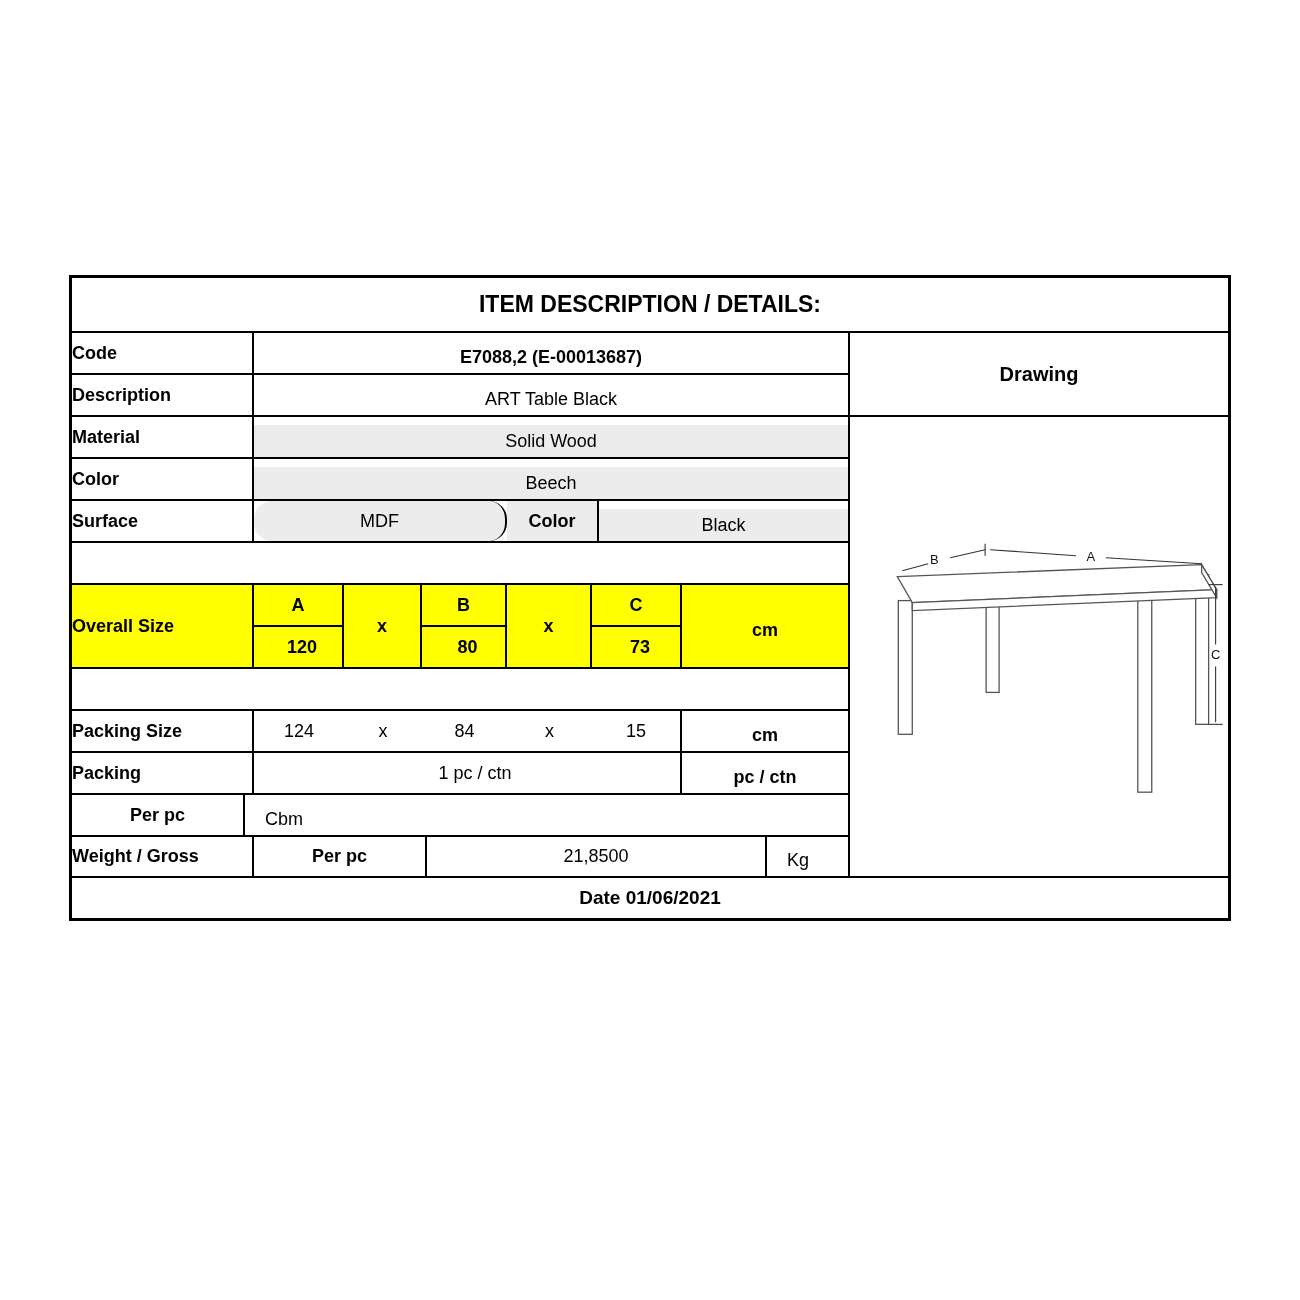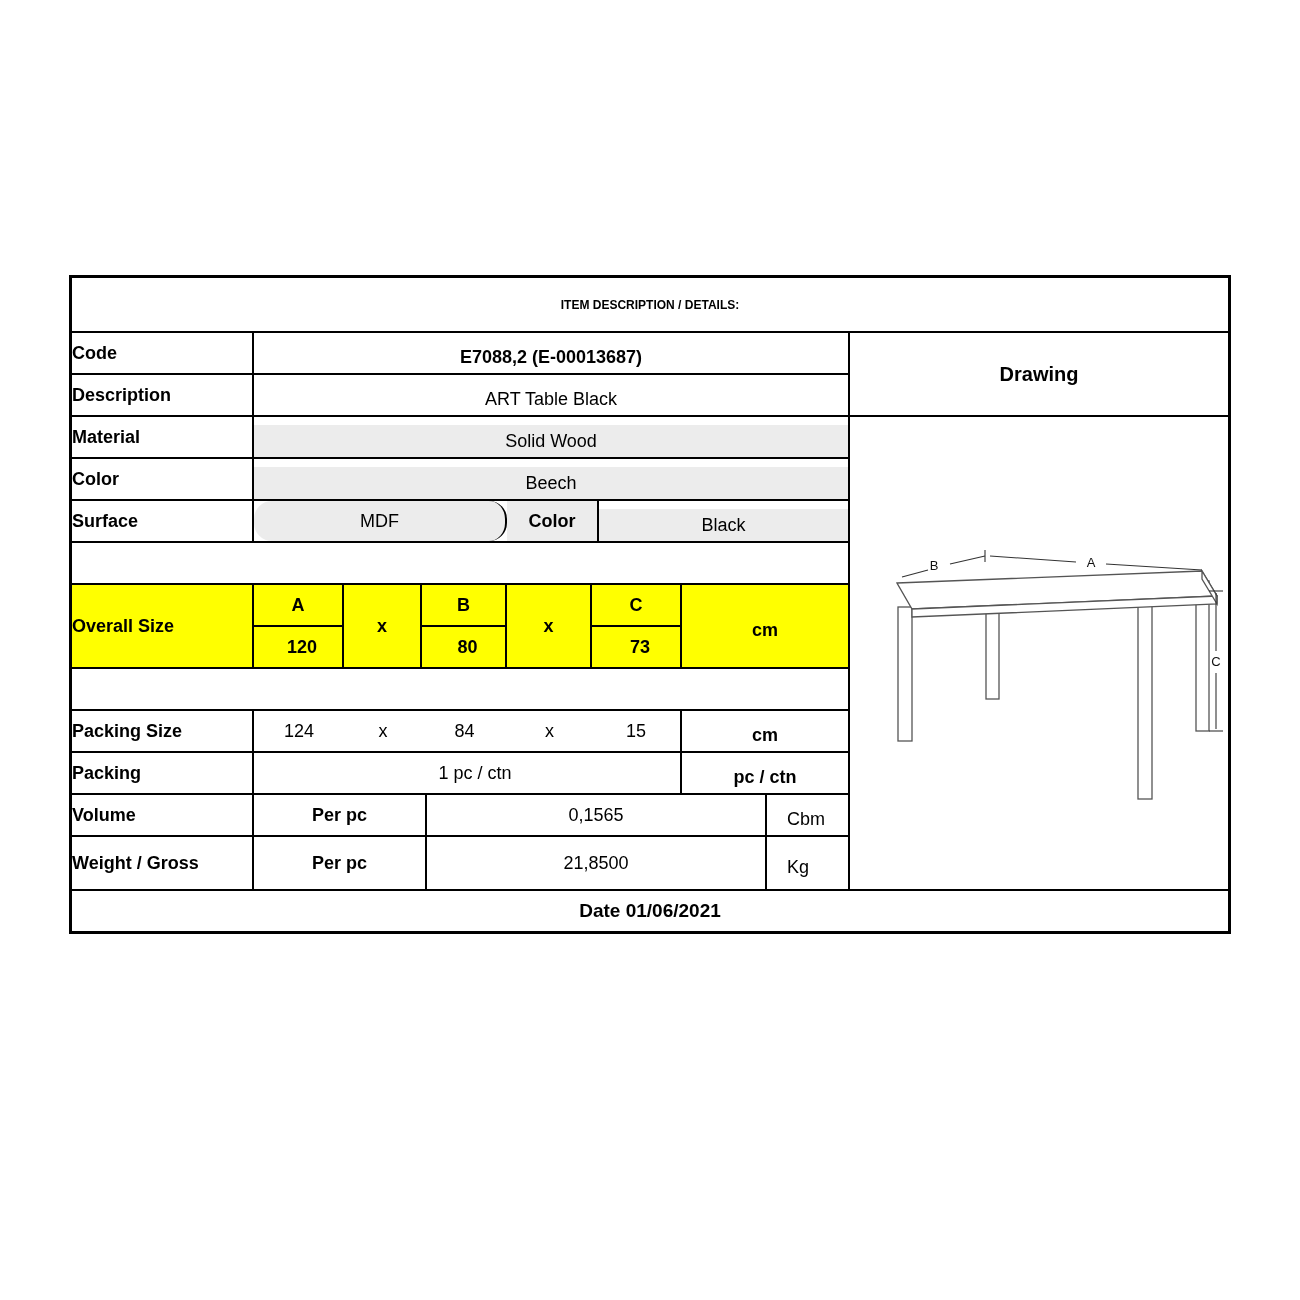--- a/index.html
+++ b/index.html
@@ -14,28 +14,28 @@
     position: absolute;
     left: 69px; top: 275px;
     width: 1162px;
     border: 3px solid var(--border, #000);
     background: #fff;
   }
   .title-row {
     height: 55px;
     border-bottom: 2px solid var(--border, #000);
     display: flex; align-items: center; justify-content: center;
-    font-weight: bold; font-size: 12px;
+    font-weight: bold; font-size: 23px;
   }
   .body { display: flex; }
   .left { width: 778px; border-right: 2px solid var(--border, #000); }
   .right { width: 378px; display: flex; flex-direction: column; }
 
   .row { display: flex; height: 42px; border-bottom: 2px solid var(--border, #000); }
-  .row.last { height: 52px; border-bottom: none; }
+  .row.last { height: 39px; border-bottom: none; }
   .cell {
     display: flex; align-items: center; justify-content: center;
     font-size: 18px; overflow: hidden; white-space: nowrap;
   }
   .label {
     width: 182px;
     border-right: 2px solid var(--border, #000);
     justify-content: flex-start;
     font-weight: bold;
   }
@@ -151,23 +151,21 @@
         <div class="cell grow bold">cm</div>
       </div>
 
       <div class="row">
         <div class="cell label">Packing</div>
         <div class="cell w428 bdr">1 pc / ctn</div>
         <div class="cell grow bold">pc / ctn</div>
       </div>
 
       <div class="row">
-        <div class="cell label">Volume</div>
         <div class="cell w173 bdr bold">Per pc</div>
-        <div class="cell w340 bdr">0,1565</div>
         <div class="cell grow unit-left">Cbm</div>
       </div>
 
       <div class="row last">
         <div class="cell label">Weight / Gross</div>
         <div class="cell w173 bdr bold">Per pc</div>
         <div class="cell w340 bdr">21,8500</div>
         <div class="cell grow unit-left">Kg</div>
       </div>
 

